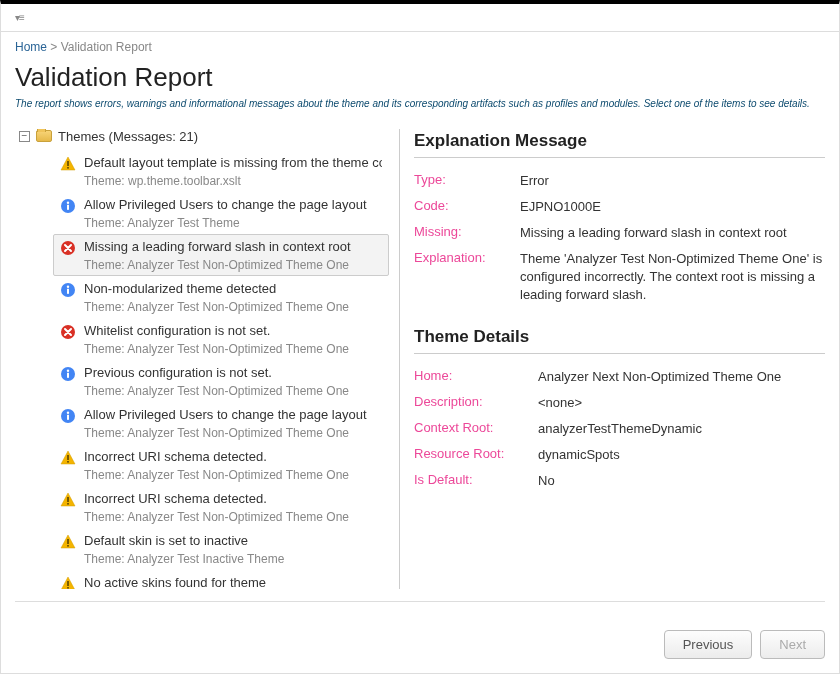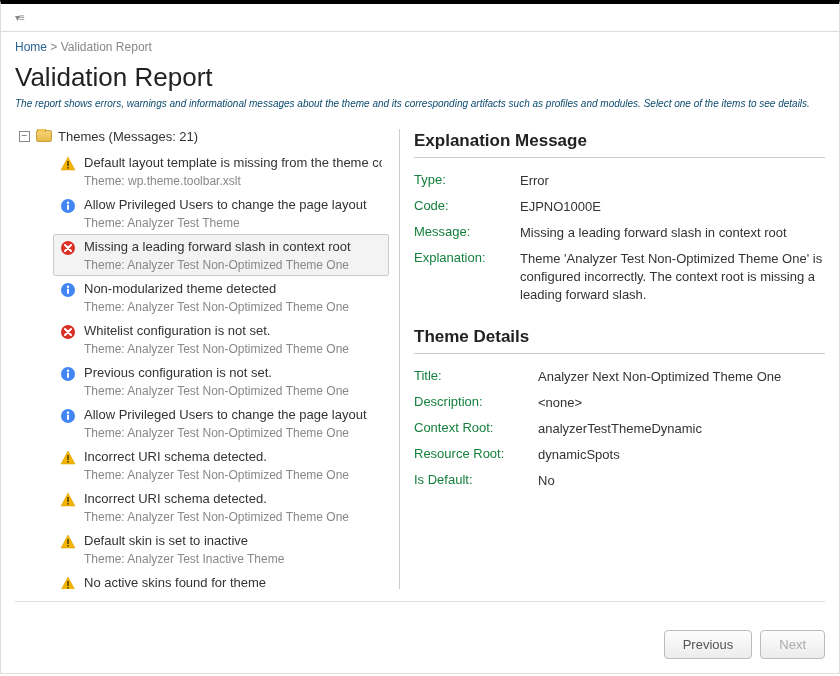--- a/index.html
+++ b/index.html
@@ -27,21 +27,21 @@
 .tree-row .icon { flex: 0 0 16px; height:16px; margin-top:1px; }
 .tree-msg { flex:1; white-space: nowrap; overflow:hidden; text-overflow: clip; }
 .tree-sub { font-size: 12px; color: #888; padding-left: 24px; padding-top:2px; }
 .sev-error, .sev-warn, .sev-info { width:16px; height:16px; display:inline-block; }
 .sev-error { position:relative; }
 .sev-error svg, .sev-warn svg, .sev-info svg { width:16px; height:16px; display:block; }
 .section-title { font-size: 17px; font-weight: bold; margin-bottom: 6px; margin-top: 2px; color:#222; }
 .hr { border: none; border-top: 1px solid #ccc; margin-bottom: 10px; }
 .kv-table { width: 100%; font-size: 13px; }
 .kv-row { display:flex; padding: 4px 0; align-items:flex-start; }
-.kv-key { flex: 0 0 106px; color:#15803d; }
+.kv-key { flex: 0 0 106px; color:#ec4899; }
 .kv-val { flex:1; color:#333; line-height:1.4; }
 .footer { display:flex; justify-content:flex-end; gap:8px; padding: 14px; }
 .btn { border:1px solid #bbb; background:linear-gradient(#fdfdfd,#ececec); border-radius:4px; padding:6px 18px; font-size:13px; color:#555; cursor:pointer; }
 .btn:disabled, .btn.disabled { color:#aaa; cursor:default; }
 </style>
 </head>
 <body>
 
 <div class="panel">
   <div class="header-bar">
@@ -215,34 +215,34 @@
         <div class="kv-table">
           <div class="kv-row">
               <div class="kv-key">Type:</div>
               <div class="kv-val">Error</div>
             </div>
           <div class="kv-row">
               <div class="kv-key">Code:</div>
               <div class="kv-val">EJPNO1000E</div>
             </div>
           <div class="kv-row">
-              <div class="kv-key">Message:</div>
+              <div class="kv-key">Missing:</div>
               <div class="kv-val">Missing a leading forward slash in context root</div>
             </div>
           <div class="kv-row">
               <div class="kv-key">Explanation:</div>
               <div class="kv-val">Theme 'Analyzer Test Non-Optimized Theme One' is configured incorrectly. The context root is missing a leading forward slash.</div>
             </div>
         </div>
 
         <div class="section-title" style="margin-top:18px">Theme Details</div>
         <hr class="hr">
         <div class="kv-table">
           <div class="kv-row">
-              <div class="kv-key" style="flex-basis:124px">Title:</div>
+              <div class="kv-key" style="flex-basis:124px">Home:</div>
               <div class="kv-val">Analyzer Next Non-Optimized Theme One</div>
             </div>
           <div class="kv-row">
               <div class="kv-key" style="flex-basis:124px">Description:</div>
               <div class="kv-val">&lt;none&gt;</div>
             </div>
           <div class="kv-row">
               <div class="kv-key" style="flex-basis:124px">Context Root:</div>
               <div class="kv-val">analyzerTestThemeDynamic</div>
             </div>

